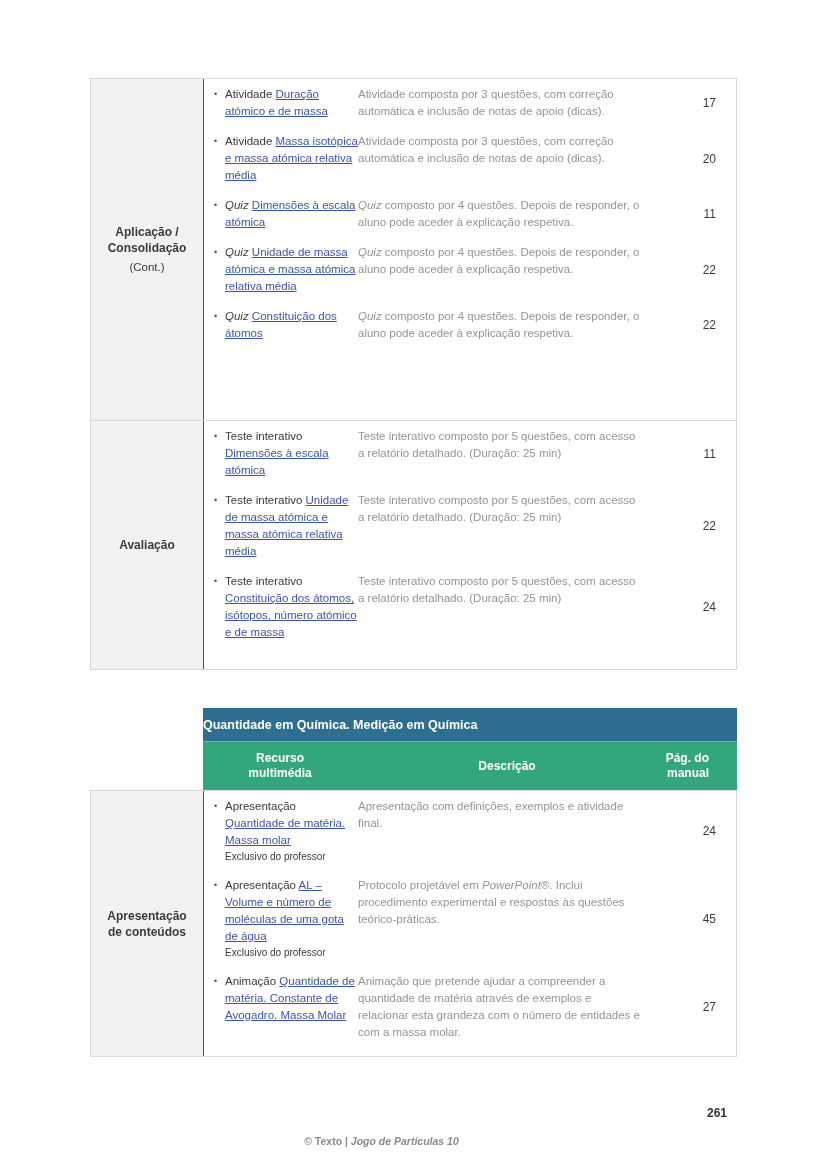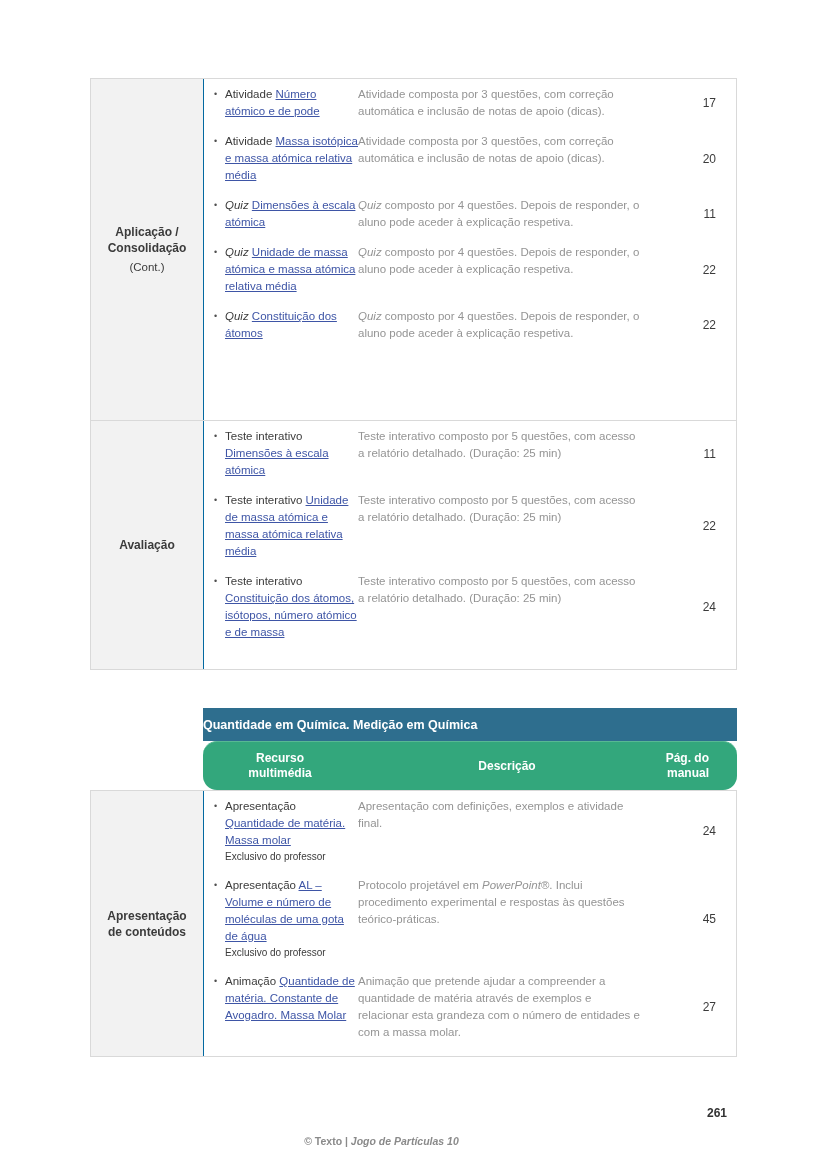--- a/index.html
+++ b/index.html
@@ -37,21 +37,21 @@
 
   
   #table2 { position:absolute; left:90px; top:708px; width:647px; }
   .t2-titlebar {
     margin-left:113px; width:534px; height:33px; background:#2e6e8e; color:#ffffff;
     font-weight:bold; font-size:12.5px; display:flex; align-items:center; 
   }
   .t2-colsrow {
     margin-left:113px; width:534px; min-height:49px; background:#33a77c; color:#ffffff;
     font-weight:bold; font-size:12px; display:grid; grid-template-columns:154px 300px 1fr;
-    align-items:center; border-top:1px solid #57b893;border-radius:14px;
+    align-items:center; border-top:1px solid #57b893;
   }
   .t2-colsrow .c-res { text-align:center; line-height:15px; }
   .t2-colsrow .c-res span { display:inline-block; max-width:80px; }
   .t2-colsrow .c-desc { text-align:center; line-height:15px; }
   .t2-colsrow .c-page { text-align:right; padding-right:28px; line-height:15px; }
   .t2-colsrow .c-page span { display:inline-block; max-width:48px; text-align:right; }
   #t2-body { min-height:256px; }
   #t2-body .group { min-height:254px; }
 
   
@@ -70,21 +70,21 @@
       <div class="group">
         <div class="group-label">
           <div class="main">Aplicação /</div>
           <div class="main">Consolidação</div>
           <div class="sub">(Cont.)</div>
         </div>
         <div class="group-rows">
           <div class="row">
             <div class="res">
               <span class="bullet">•</span>
-              <span class="res-text"><span class="rtype">Atividade </span><a class="rlink">Número atómico e de pode</a></span>
+              <span class="res-text"><span class="rtype">Atividade </span><a class="rlink">Duração atómico e de massa</a></span>
             </div>
             <div class="desc"><span>Atividade composta por 3 questões, com correção automática e inclusão de notas de apoio (dicas).</span></div>
             <div class="pagecol">17</div>
           </div>
           <div class="row">
             <div class="res">
               <span class="bullet">•</span>
               <span class="res-text"><span class="rtype">Atividade </span><a class="rlink">Massa isotópica e massa atómica relativa média</a></span>
             </div>
             <div class="desc"><span>Atividade composta por 3 questões, com correção automática e inclusão de notas de apoio (dicas).</span></div>

